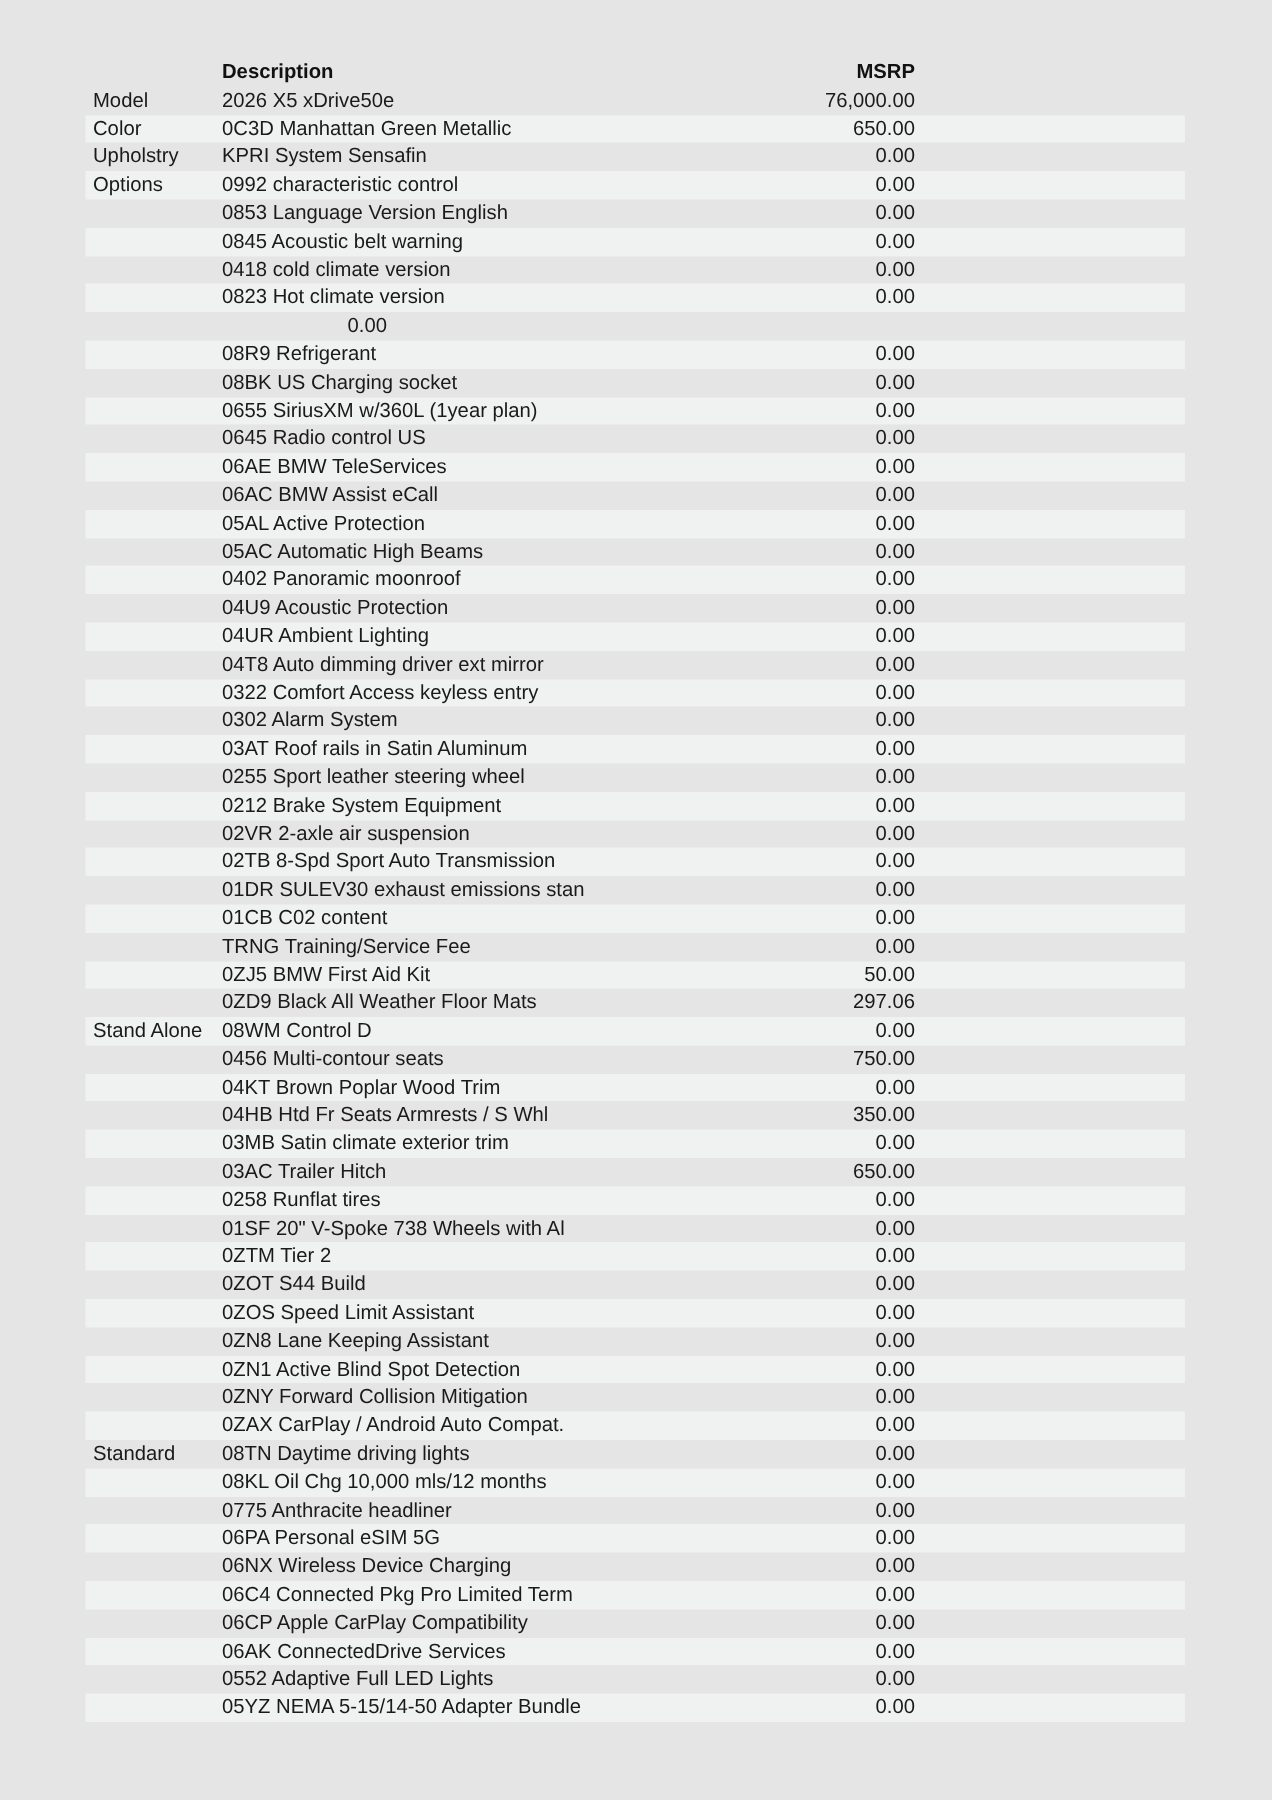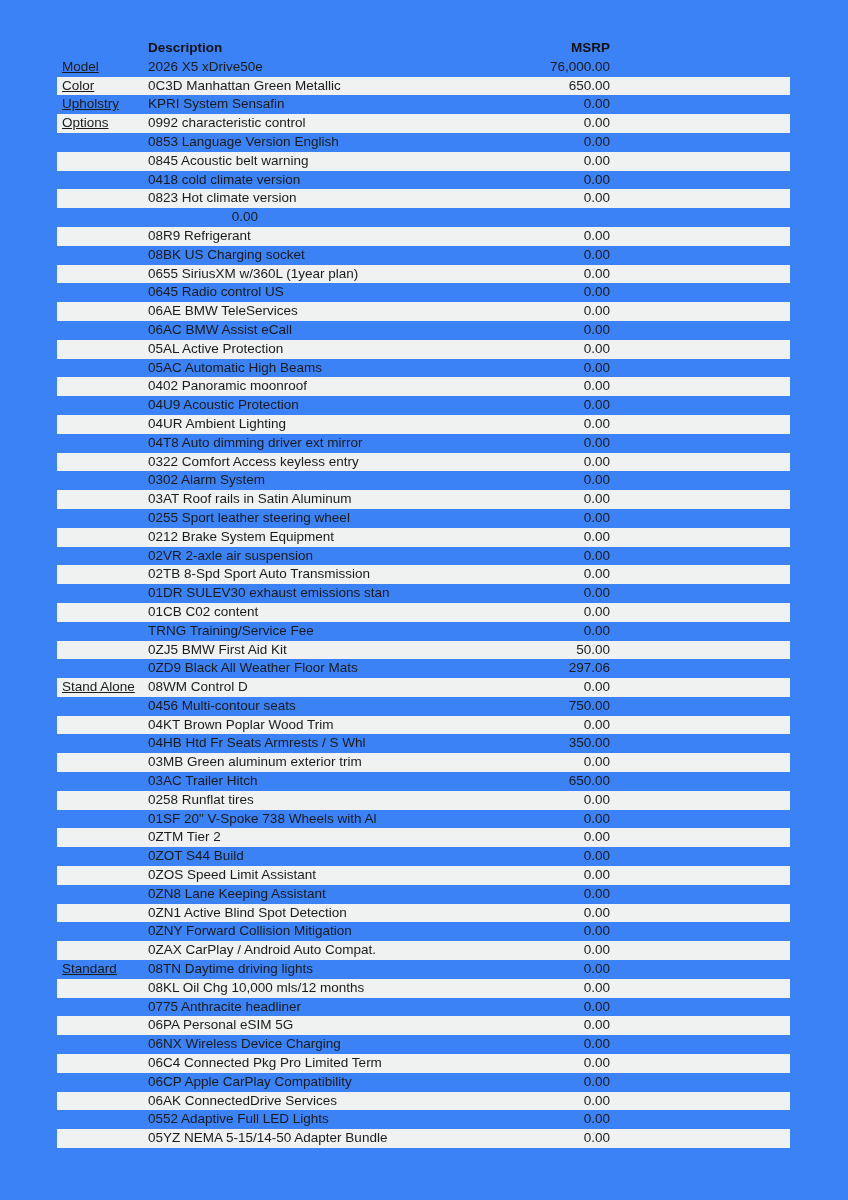--- a/index.html
+++ b/index.html
@@ -4,21 +4,21 @@
 <style>
   html, body {
     margin: 0;
     padding: 0;
     background: #ffffff;
   }
   .page {
     position: relative;
     width: 848px;
     height: 1200px;
-    background: #3b82f6;
+    background: #e5e5e5;
     font-family: "Liberation Sans", sans-serif;
     color: #1a1a1a;
     overflow: hidden;
   }
   .options-table {
     position: absolute;
     top: 39px;
     left: 57px;
     width: 733px;
   }
@@ -30,21 +30,20 @@
     white-space: nowrap;
   }
   #rows .row:nth-child(even) {
     background: #f0f2f1;
   }
   .col-cat {
     width: 91px;
     padding-left: 5px;
     box-sizing: border-box;
     flex: 0 0 auto;
-    text-decoration: underline;
   }
   .col-desc {
     width: 352px;
     flex: 0 0 auto;
     overflow: hidden;
   }
   .col-msrp {
     width: 110px;
     flex: 0 0 auto;
     text-align: right;
@@ -324,21 +323,21 @@
 
   <div class="row">
     <div class="col-cat"></div>
     <div class="col-desc">04HB Htd Fr Seats Armrests / S Whl</div>
     <div class="col-msrp">350.00</div>
     <div class="col-spacer"></div>
   </div>
 
   <div class="row">
     <div class="col-cat"></div>
-    <div class="col-desc">03MB Green aluminum exterior trim</div>
+    <div class="col-desc">03MB Satin climate exterior trim</div>
     <div class="col-msrp">0.00</div>
     <div class="col-spacer"></div>
   </div>
 
   <div class="row">
     <div class="col-cat"></div>
     <div class="col-desc">03AC Trailer Hitch</div>
     <div class="col-msrp">650.00</div>
     <div class="col-spacer"></div>
   </div>

